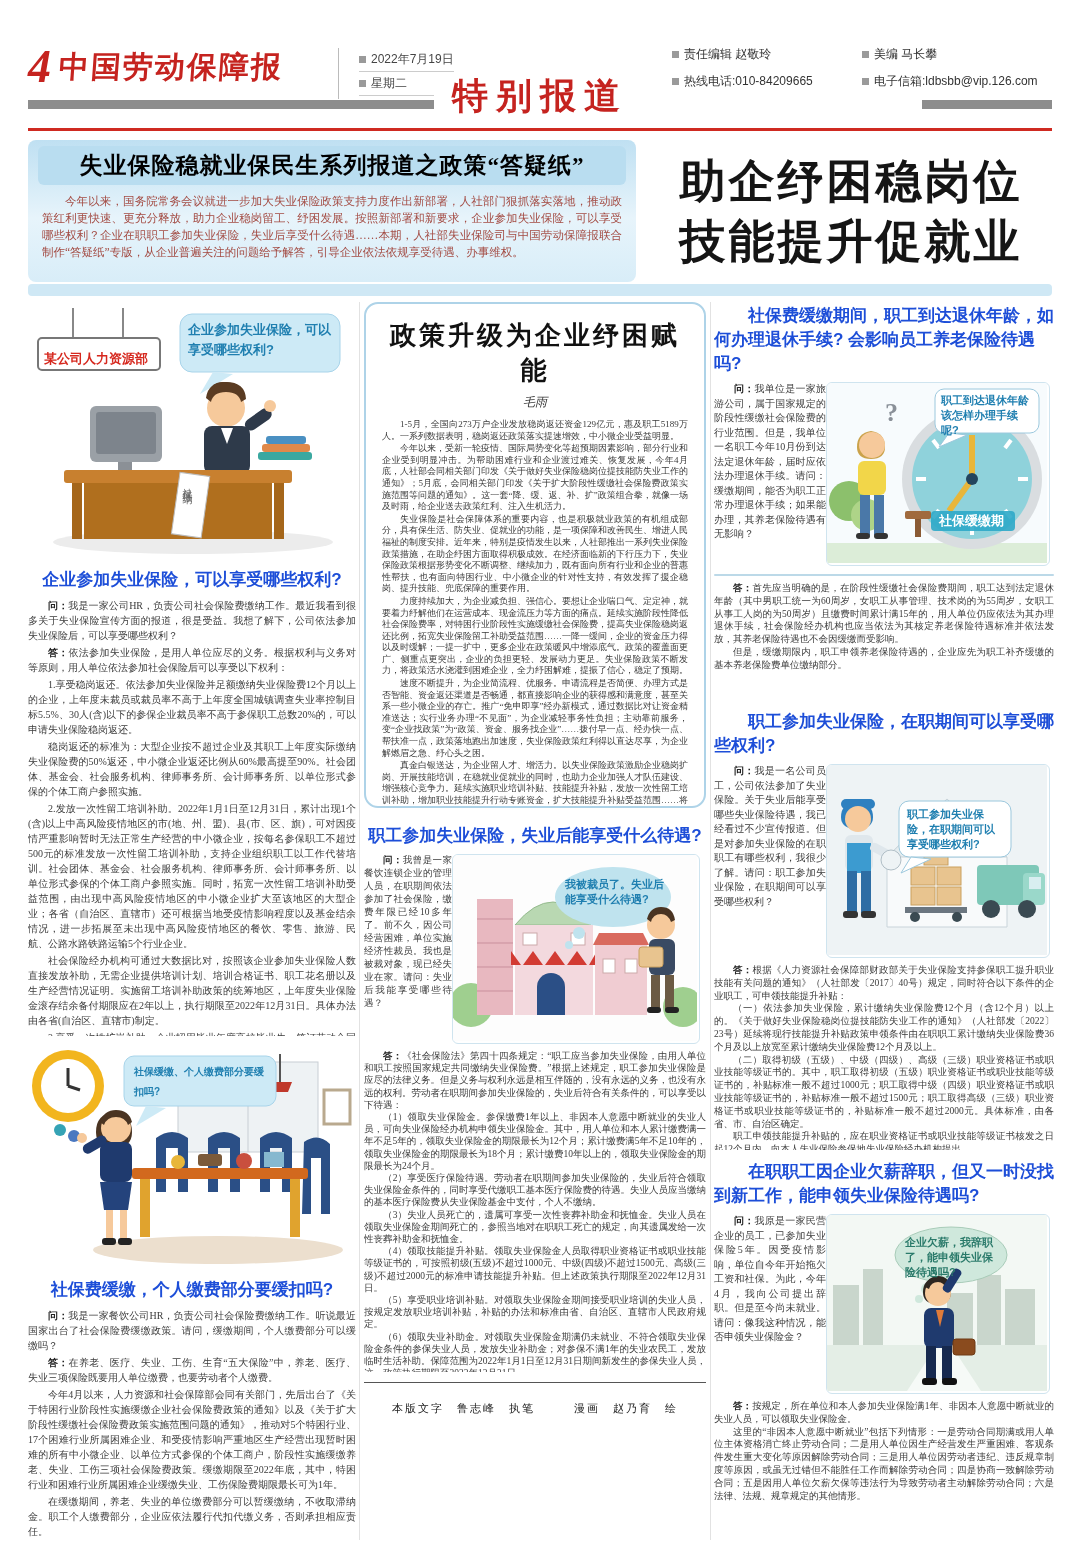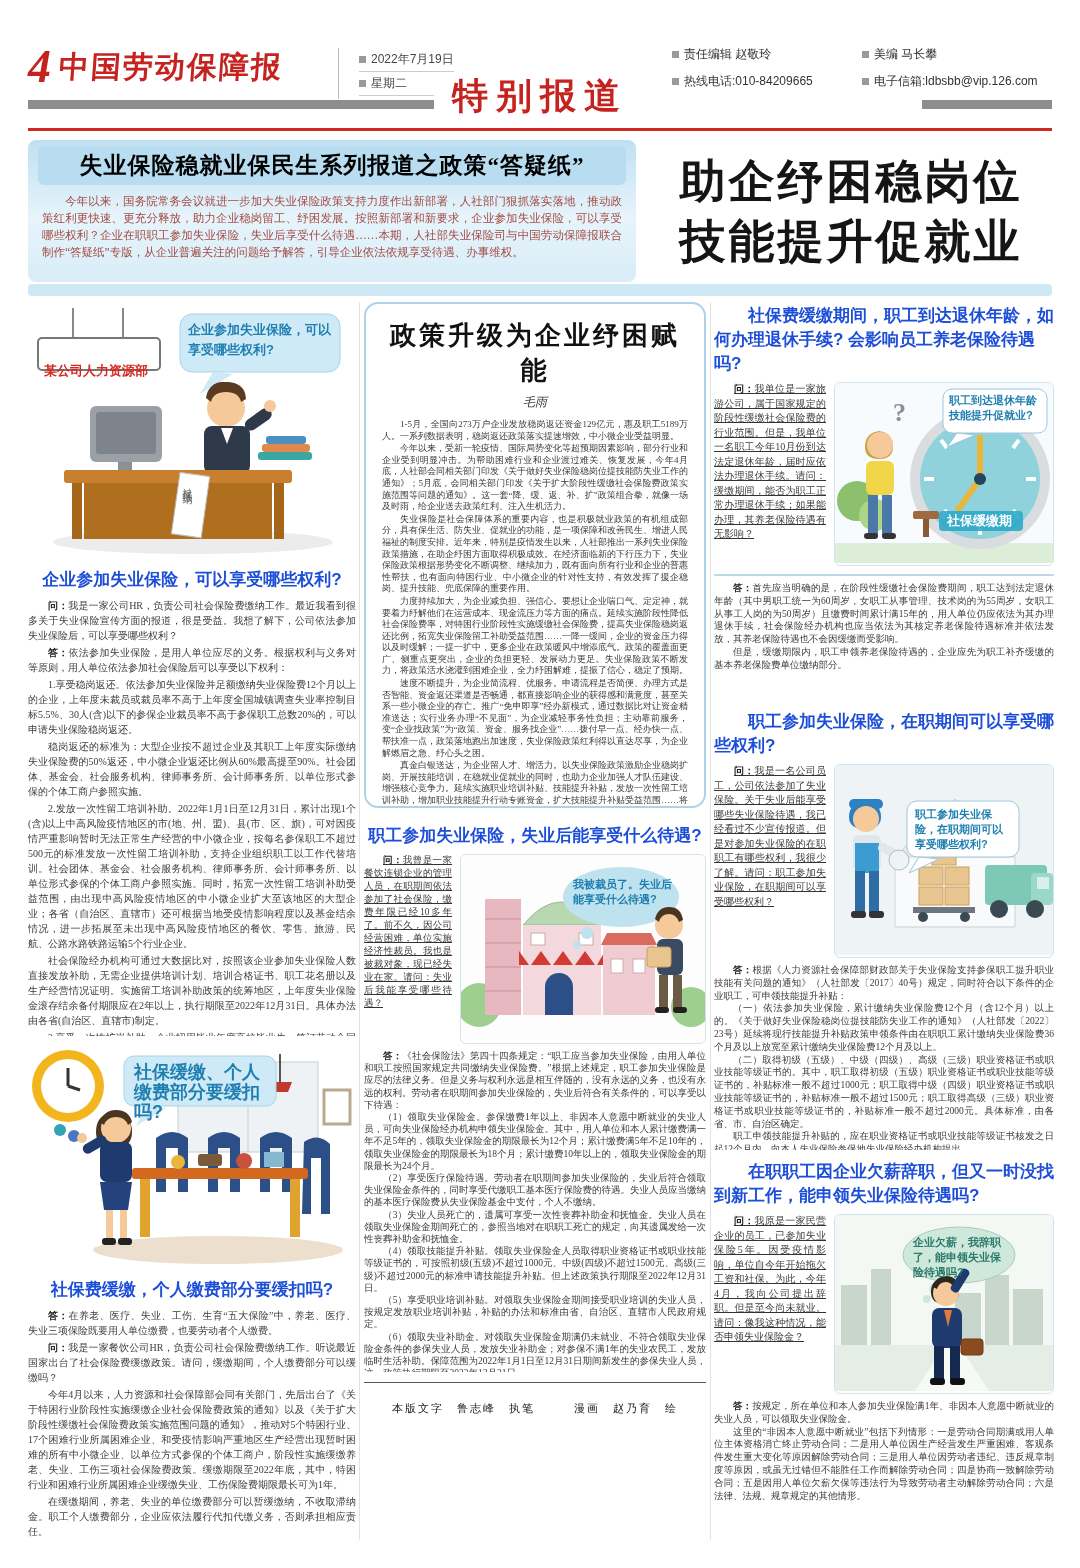--- a/index.html
+++ b/index.html
@@ -49,21 +49,21 @@
   .bubble-txt{position:absolute;font-family:"Liberation Sans",sans-serif;font-weight:bold;color:#1f7fb0;text-align:left;}
   .framed{border:1px solid #cfe4ef;border-radius:6px;}
   .sign-txt{position:absolute;color:#d6281e;font-weight:bold;font-family:"Liberation Sans",sans-serif;}
   .vert-txt{position:absolute;writing-mode:vertical-rl;color:#666;font-size:10px;letter-spacing:2px;}
   
   .feature-box{border:2px solid #aed3e8;border-radius:14px;height:506px;padding:12px 16px;box-sizing:border-box;overflow:hidden;background:#fff;}
   .feature-title{font-weight:bold;font-size:26px;letter-spacing:3px;text-align:center;color:#111;margin:2px 0 6px 0;}
   .feature-author{text-align:center;font-style:italic;font-size:12px;color:#333;margin-bottom:8px;}
   .feature-body{font-size:9px;line-height:11.6px;color:#3a3a3a;}
   .feature-body .para{margin-bottom:1px;}
-  .qa-row{display:flex;gap:8px;text-decoration:underline;}
+  .qa-row{display:flex;gap:0;}
   .qcol{flex:0 0 88px;font-size:9.5px;line-height:13px;color:#3b3b3b;}
   .qcol-r{flex:0 0 112px;font-size:10px;line-height:14.5px;color:#3b3b3b;}
   .ans-c{font-size:9.5px;line-height:12.2px;color:#3a3a3a;margin-top:6px;height:322px;overflow:hidden;}
   .ans-r{font-size:9.5px;line-height:12.8px;color:#3a3a3a;margin-top:6px;overflow:hidden;}
   .credits{border-top:1px solid #555;margin-top:10px;padding-top:18px;text-align:center;font-size:11px;color:#222;letter-spacing:2px;}
   .blue-rule{height:2px;background:#bcd9e8;margin:8px 0 2px 0;border-radius:2px;}
 </style>
 </head>
 <body>
 
@@ -150,21 +150,21 @@
         <rect x="234" y="142" width="48" height="8" rx="3" fill="#e0894a"></rect>
         <rect x="238" y="134" width="40" height="8" rx="3" fill="#4a90c2"></rect>
         <rect x="36" y="168" width="228" height="13" rx="3" fill="#c8802f"></rect>
         <rect x="56" y="181" width="188" height="56" fill="#b06f1e"></rect>
         <rect x="44" y="181" width="10" height="56" fill="#a5661a"></rect>
         <rect x="246" y="181" width="10" height="56" fill="#a5661a"></rect>
         <g transform="rotate(8 162 200)">
           <rect x="148" y="172" width="30" height="62" fill="#fff" stroke="#bbb"></rect>
         </g>
       </svg>
-      <div class="sign-txt" style="left:16px;top:60px;font-size:13px;">某公司人力资源部</div>
+      <div class="sign-txt" style="left:16px;top:48px;font-size:13px;">某公司人力资源部</div>
       <div class="bubble-txt" style="left:160px;top:18px;width:146px;font-size:13px;line-height:20px;">企业参加失业保险，可以享受哪些权利?</div>
       <div class="vert-txt" style="left:152px;top:178px;">社保缴纳</div>
     </div>
 
     <div class="art-title t17">企业参加失业保险，可以享受哪些权利?</div>
 
     <div class="qa-l" style="height:438px;overflow:hidden;">
       <p class="para"><span class="lbl">问：</span><span>我是一家公司HR，负责公司社会保险费缴纳工作。最近我看到很多关于失业保险宣传方面的报道，很是受益。我想了解下，公司依法参加失业保险后，可以享受哪些权利？</span></p>
       <p class="para"><span class="lbl">答：</span><span>依法参加失业保险，是用人单位应尽的义务。根据权利与义务对等原则，用人单位依法参加社会保险后可以享受以下权利：</span></p>
       <p class="para">1.享受稳岗返还。依法参加失业保险并足额缴纳失业保险费12个月以上的企业，上年度未裁员或裁员率不高于上年度全国城镇调查失业率控制目标5.5%、30人(含)以下的参保企业裁员率不高于参保职工总数20%的，可以申请失业保险稳岗返还。</p>
@@ -208,28 +208,28 @@
         <path d="M72 80 q4 -12 16 -12 q13 0 16 12 l-4 3 q-3 -8 -12 -8 q-9 0 -12 8 z" fill="#4a3422"></path>
         <rect x="72" y="100" width="32" height="40" rx="7" fill="#1f3a6e"></rect>
         <polygon points="72,140 104,140 100,168 76,168" fill="#24437c"></polygon>
         <rect x="78" y="168" width="7" height="30" fill="#f6c99b"></rect>
         <rect x="92" y="168" width="7" height="30" fill="#f6c99b"></rect>
         <rect x="74" y="196" width="14" height="7" rx="3" fill="#222"></rect>
         <rect x="90" y="196" width="14" height="7" rx="3" fill="#222"></rect>
         <rect x="56" y="104" width="26" height="10" rx="5" fill="#1f3a6e" transform="rotate(-30 56 110)"></rect>
         <circle cx="54" cy="96" r="5" fill="#f6c99b"></circle>
       </svg>
-      <div class="bubble-txt" style="left:106px;top:20px;width:136px;font-size:18px;line-height:20px;">社保缓缴、个人缴费部分要缓扣吗?</div>
+      <div class="bubble-txt" style="left:106px;top:20px;width:136px;font-size:10px;line-height:20px;">社保缓缴、个人缴费部分要缓扣吗?</div>
     </div>
 
     <div class="art-title t17">社保费缓缴，个人缴费部分要缓扣吗?</div>
 
     <div class="qa-l">
+      <p class="para"><span class="lbl">问：</span><span>我是一家餐饮公司HR，负责公司社会保险费缴纳工作。听说最近国家出台了社会保险费缓缴政策。请问，缓缴期间，个人缴费部分可以缓缴吗？</span></p>
       <p class="para"><span class="lbl">答：</span><span>在养老、医疗、失业、工伤、生育“五大保险”中，养老、医疗、失业三项保险既要用人单位缴费，也要劳动者个人缴费。</span></p>
-      <p class="para"><span class="lbl">问：</span><span>我是一家餐饮公司HR，负责公司社会保险费缴纳工作。听说最近国家出台了社会保险费缓缴政策。请问，缓缴期间，个人缴费部分可以缓缴吗？</span></p>
       <p class="para">今年4月以来，人力资源和社会保障部会同有关部门，先后出台了《关于特困行业阶段性实施缓缴企业社会保险费政策的通知》以及《关于扩大阶段性缓缴社会保险费政策实施范围问题的通知》，推动对5个特困行业、17个困难行业所属困难企业、和受疫情影响严重地区生产经营出现暂时困难的所有中小微企业、以单位方式参保的个体工商户，阶段性实施缓缴养老、失业、工伤三项社会保险费政策。缓缴期限至2022年底，其中，特困行业和困难行业所属困难企业缓缴失业、工伤保险费期限最长可为1年。</p>
       <p class="para">在缓缴期间，养老、失业的单位缴费部分可以暂缓缴纳，不收取滞纳金。职工个人缴费部分，企业应依法履行代扣代缴义务，否则承担相应责任。</p>
     </div>
   </div>
 
   <div class="col col-c">
 
     <div class="feature-box">
       <div class="feature-title">政策升级为企业纾困赋能</div>
       <div class="feature-author">毛雨</div>
@@ -339,21 +339,21 @@
           <circle cx="45" cy="62" r="13" fill="#f6c99b"></circle>
           <rect x="31" y="78" width="28" height="34" rx="6" fill="#f2d649"></rect>
           <rect x="33" y="112" width="10" height="40" fill="#4a78a8"></rect>
           <rect x="47" y="112" width="10" height="40" fill="#4a78a8"></rect>
           <rect x="29" y="150" width="14" height="6" rx="3" fill="#333"></rect>
           <rect x="47" y="150" width="14" height="6" rx="3" fill="#333"></rect>
           <rect x="108" y="6" width="104" height="44" rx="9" fill="#ffffff" stroke="#9cc8dd"></rect>
           <polygon points="122,50 112,64 140,52" fill="#ffffff" stroke="#9cc8dd"></polygon>
           <rect x="104" y="128" width="84" height="20" rx="4" fill="#2ea8c8" opacity="0.9"></rect>
         </svg>
-        <div class="bubble-txt" style="left:114px;top:10px;width:94px;font-size:11px;line-height:15px;">职工到达退休年龄 技能提升促就业?</div>
+        <div class="bubble-txt" style="left:114px;top:10px;width:94px;font-size:11px;line-height:15px;">职工到达退休年龄 该怎样办理手续呢?</div>
         <div class="bubble-txt" style="left:112px;top:130px;width:80px;font-size:13px;line-height:16px;color:#ffffff;">社保缓缴期</div>
       </div>
     </div>
     <div class="blue-rule"></div>
 
     <div class="ans-r" style="height:118px;">
       <p class="para"><span class="lbl">答：</span><span>首先应当明确的是，在阶段性缓缴社会保险费期间，职工达到法定退休年龄（其中男职工统一为60周岁，女职工从事管理、技术岗的为55周岁，女职工从事工人岗的为50周岁）且缴费时间累计满15年的，用人单位仍应依法为其办理退休手续，社会保险经办机构也应当依法为其核定养老保险待遇标准并依法发放，其养老保险待遇也不会因缓缴而受影响。</span></p>
       <p class="para">但是，缓缴期限内，职工申领养老保险待遇的，企业应先为职工补齐缓缴的基本养老保险费单位缴纳部分。</p>
     </div>
 

